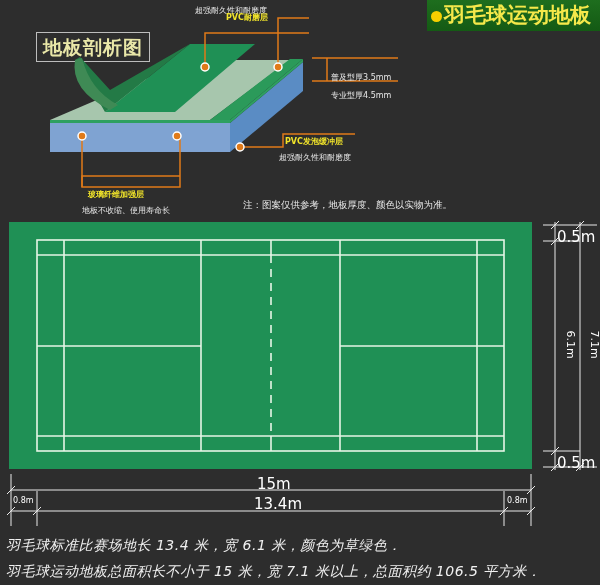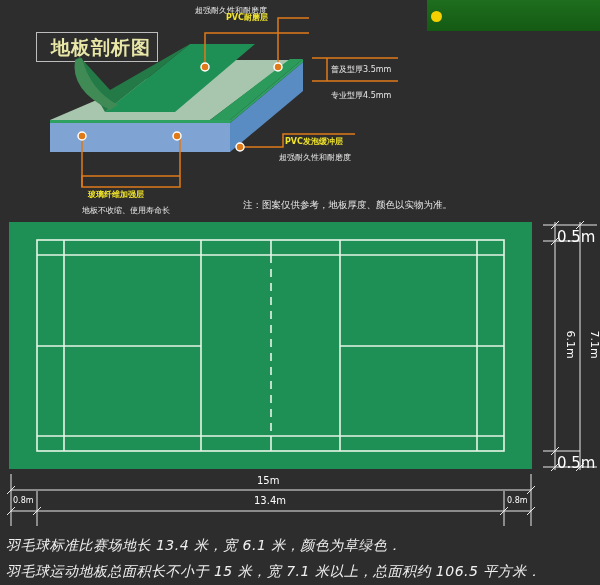--- a/index.html
+++ b/index.html
@@ -3,36 +3,36 @@
 <meta charset="utf-8">
 <style>
   html, body { margin:0; padding:0; }
   body { width:600px; height:585px; background:#2d2d2d; position:relative; overflow:hidden;
          font-family:"DejaVu Sans", "Liberation Sans", sans-serif; color:#fff; }
   .abs { position:absolute; }
   .brand { left:427px; top:0; width:173px; height:31px; background:linear-gradient(#1e6e1e,#145a14);
            color:#f5e84a; font-size:21px; font-weight:bold; line-height:31px; white-space:nowrap; }
   .brand .dot { display:inline-block; width:11px; height:11px; border-radius:50%; background:#f5d000; margin:0 2px 0 4px; vertical-align:middle; }
   .title-box { left:36px; top:32px; width:112px; height:28px; border:1px solid #bdbdbd; color:#e9e7a8;
-               font-size:19px; font-weight:bold; line-height:28px; text-align:center; letter-spacing:1px;padding-left:8px; }
+               font-size:19px; font-weight:bold; line-height:28px; text-align:center; letter-spacing:1px; }
   .lbl { font-size:8px; white-space:nowrap; }
   .lbl-w { color:#e8e8e8; }
   .lbl-y { color:#f2e52a; font-weight:bold; }
   .note { font-size:9.5px; color:#e8e8e8; white-space:nowrap;margin-left:36px; }
   .bottom-text { left:6px; font-size:14px; color:#f0f0f0; white-space:nowrap; letter-spacing:0.5px;font-style:italic; }
   .floor { left:9px; top:222px; width:523px; height:247px; background:#1f9055; }
   .dim { font-size:15px; color:#fff; white-space:nowrap; }
-  .dim-big { font-size:10px; color:#fff; white-space:nowrap; }
+  .dim-big { font-size:15px; color:#fff; white-space:nowrap; }
   .vtext { transform:rotate(90deg); transform-origin:center; font-size:11px; }
 </style>
 </head>
 <body>
 
 <div class="abs brand">
-  <span class="dot"></span>
+  <span class="dot"></span><span>羽毛球运动地板</span>
 </div>
 
 <div class="abs title-box">地板剖析图</div>
 
 <svg class="abs" style="left:0;top:0" width="420" height="215">
 
   <polygon points="50,123 230,123 230,152 50,152" fill="#7fa3d2"></polygon>
 
   <polygon points="230,123 303,62 303,91 230,152" fill="#5a8cc4"></polygon>
 
@@ -60,21 +60,21 @@
     <circle cx="205" cy="67" r="4"></circle>
     <circle cx="278" cy="67" r="4"></circle>
     <circle cx="82" cy="136" r="4"></circle>
     <circle cx="177" cy="136" r="4"></circle>
     <circle cx="240" cy="147" r="4"></circle>
   </g>
 </svg>
 
 <div class="abs lbl lbl-w" style="left:195px;top:5px;">超强耐久性和耐磨度</div>
 <div class="abs lbl lbl-y" style="left:226px;top:12px;">PVC耐磨层</div>
-<div class="abs lbl lbl-w" style="left:331px;top:64px;">普及型厚3.5mm</div>
+<div class="abs lbl lbl-w" style="left:331px;top:72px;">普及型厚3.5mm</div>
 <div class="abs lbl lbl-w" style="left:331px;top:70px;margin-top:20px;">专业型厚4.5mm</div>
 <div class="abs lbl lbl-y" style="left:285px;top:136px;">PVC发泡缓冲层</div>
 <div class="abs lbl lbl-w" style="left:279px;top:152px;">超强耐久性和耐磨度</div>
 <div class="abs lbl lbl-y" style="left:88px;top:189px;">玻璃纤维加强层</div>
 <div class="abs lbl lbl-w" style="left:82px;top:205px;">地板不收缩、使用寿命长</div>
 <div class="abs note" style="left:207px;top:199px;">注：图案仅供参考，地板厚度、颜色以实物为准。</div>
 
 <div class="abs floor"></div>
 <svg class="abs" style="left:0;top:0" width="600" height="585">
   <g stroke="#e6f5e6" stroke-width="1.6" fill="none">

